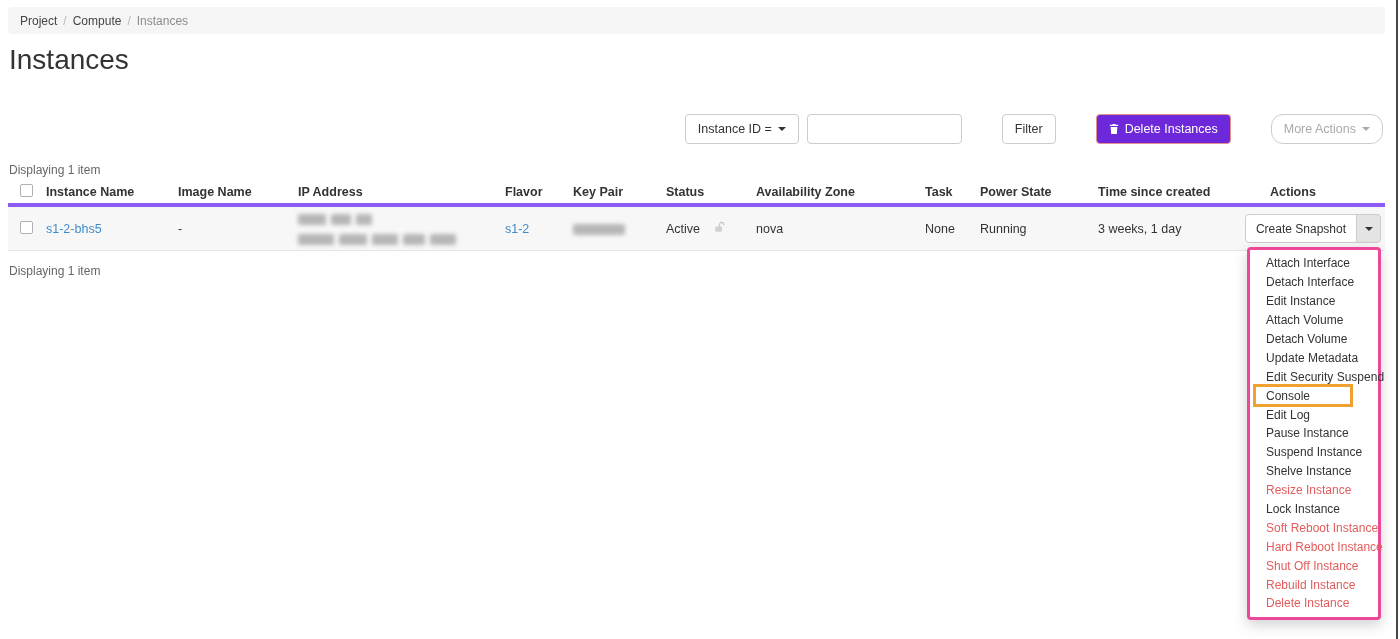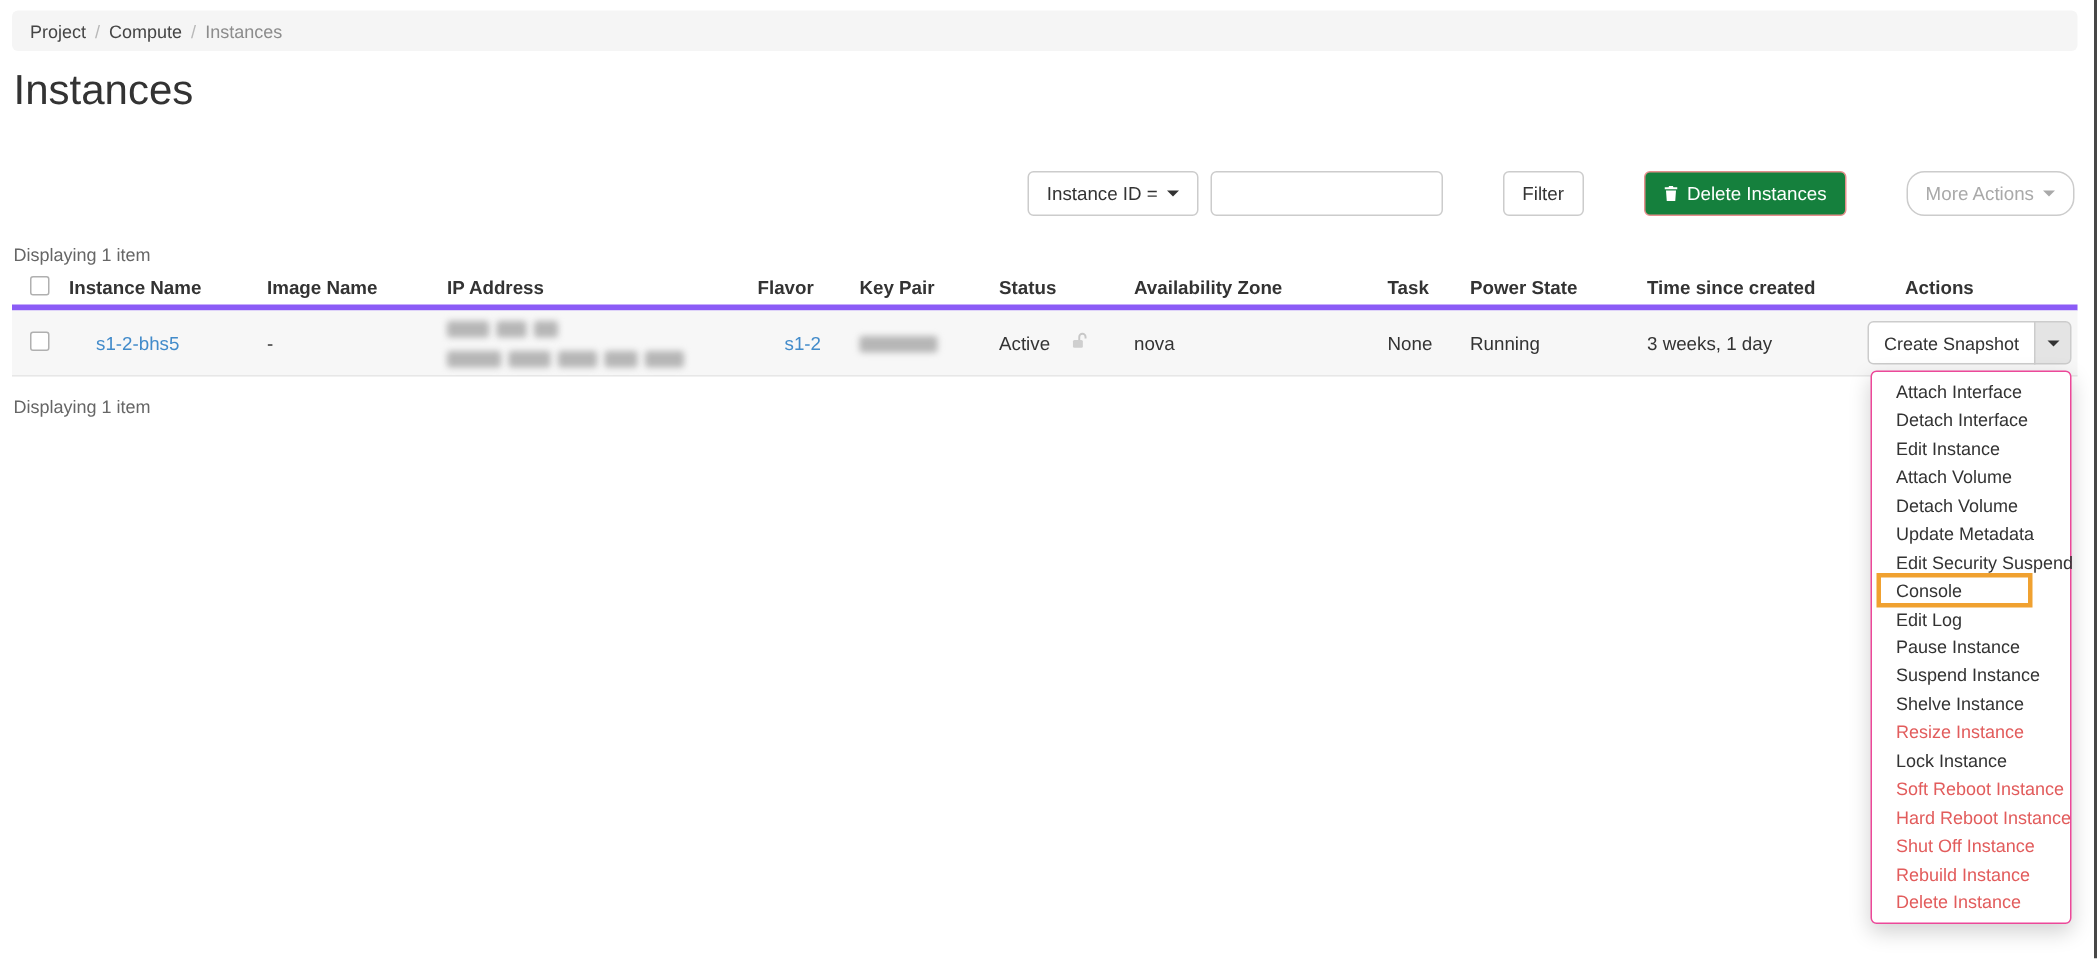--- a/index.html
+++ b/index.html
@@ -19,59 +19,59 @@
   .page-title { position:absolute; left:9px; top:44px; font-size:28px;
     color:#333; font-weight:400; }
 
   
   .toolbar { position:absolute; top:114px; right:13px; display:flex; gap:8px; height:30px; }
   .btn { height:30px; background:#fff; border:1px solid #ccc; border-radius:4px;
     font-size:12.5px; color:#333; padding:0 12px; display:flex; align-items:center;
     gap:6px; font-family:inherit; cursor:pointer; white-space:nowrap;margin-left:32px; }
   .filter-input { width:155px; height:30px; border:1px solid #ccc; border-radius:4px;
     padding:0 8px; font-size:12.5px; font-family:inherit; }
-  .danger-btn { background:#15803d; border-color:#e68f8d; color:#fff; }
+  .danger-btn { background:#6d28d9; border-color:#e68f8d; color:#fff; }
   .more-btn { color:#a9a9a9;border-radius:12px; }
   .caret { width:0; height:0; border-left:4px solid transparent;
     border-right:4px solid transparent; border-top:4px solid currentColor;
     display:inline-block; }
 
   .count-top { position:absolute; left:9px; top:163px; font-size:12px; color:#666; }
   .count-bottom { position:absolute; left:9px; top:264px; font-size:12px; color:#666; }
 
   
   .thead, .trow { position:absolute; left:8px; width:1377px; display:grid;
     grid-template-columns:30px 132px 120px 207px 68px 93px 47px 43px 169px 55px 118px 172px 123px; }
   .thead { top:180px; height:27px; border-bottom:4px solid #8b5cf6;
     align-items:center; font-weight:bold; font-size:12.5px; color:#333; }
   .trow { top:207px; height:44px; background:#f7f7f7; border-bottom:1px solid #e7e7e7;
     align-items:center; font-size:12.5px; color:#333; }
   .cell { padding-left:8px; overflow:visible; }
   .cb-cell { padding-left:12px; }
   .checkbox { width:13px; height:13px; border:1px solid #b0b0b0; border-radius:2px;
     background:#fff; display:inline-block; cursor:pointer; }
-  .link { color:#428bca; text-decoration:none; cursor:pointer;margin-left:18px; }
+  .link { color:#428bca; text-decoration:none; cursor:pointer; }
 
   .redact-seg { display:inline-block; height:11px; background:#b6b6b6;
     border-radius:2px; filter:blur(2.2px); margin-right:5px; vertical-align:middle; }
   .redact-line + .redact-line { margin-top:6px; }
 
   .actions-cell { display:flex; justify-content:flex-end; padding-right:4px;align-items:center; }
   .split-btn { display:flex; }
   .split-main { height:29px; background:#fff; border:1px solid #ccc;
     border-radius:4px 0 0 4px; font-size:12px; color:#333; padding:0 10px;
     display:flex; align-items:center; font-family:inherit; cursor:pointer; white-space:nowrap; }
   .split-caret { width:25px; height:29px; background:#e4e4e4; border:1px solid #ccc;
     border-left:1px solid #ccc; margin-left:-1px; border-radius:0 4px 4px 0;
     display:flex; align-items:center; justify-content:center; color:#333;
     font-family:inherit; cursor:pointer; }
 
   
   .menu { position:absolute; left:1247px; top:247px; width:134px; background:#fff;
-    border:1px solid #ec4899; border-radius:4px; box-shadow:0 5px 14px rgba(0,0,0,0.18);
+    border:3px solid #ec4899; border-radius:4px; box-shadow:0 5px 14px rgba(0,0,0,0.18);
     padding:4px 0; z-index:5; }
   .menu-item { height:18.9px; display:flex; align-items:center; padding-left:16px;
     font-size:12px; color:#333; position:relative; cursor:pointer; white-space:nowrap; }
   .menu-item.danger { color:#e25c5c; }
   .hl-box { position:absolute; left:3px; right:25px; top:-2px; bottom:-2px;
     border:3px solid #f0a130; pointer-events:none; }
 </style>
 </head>
 <body>
 

